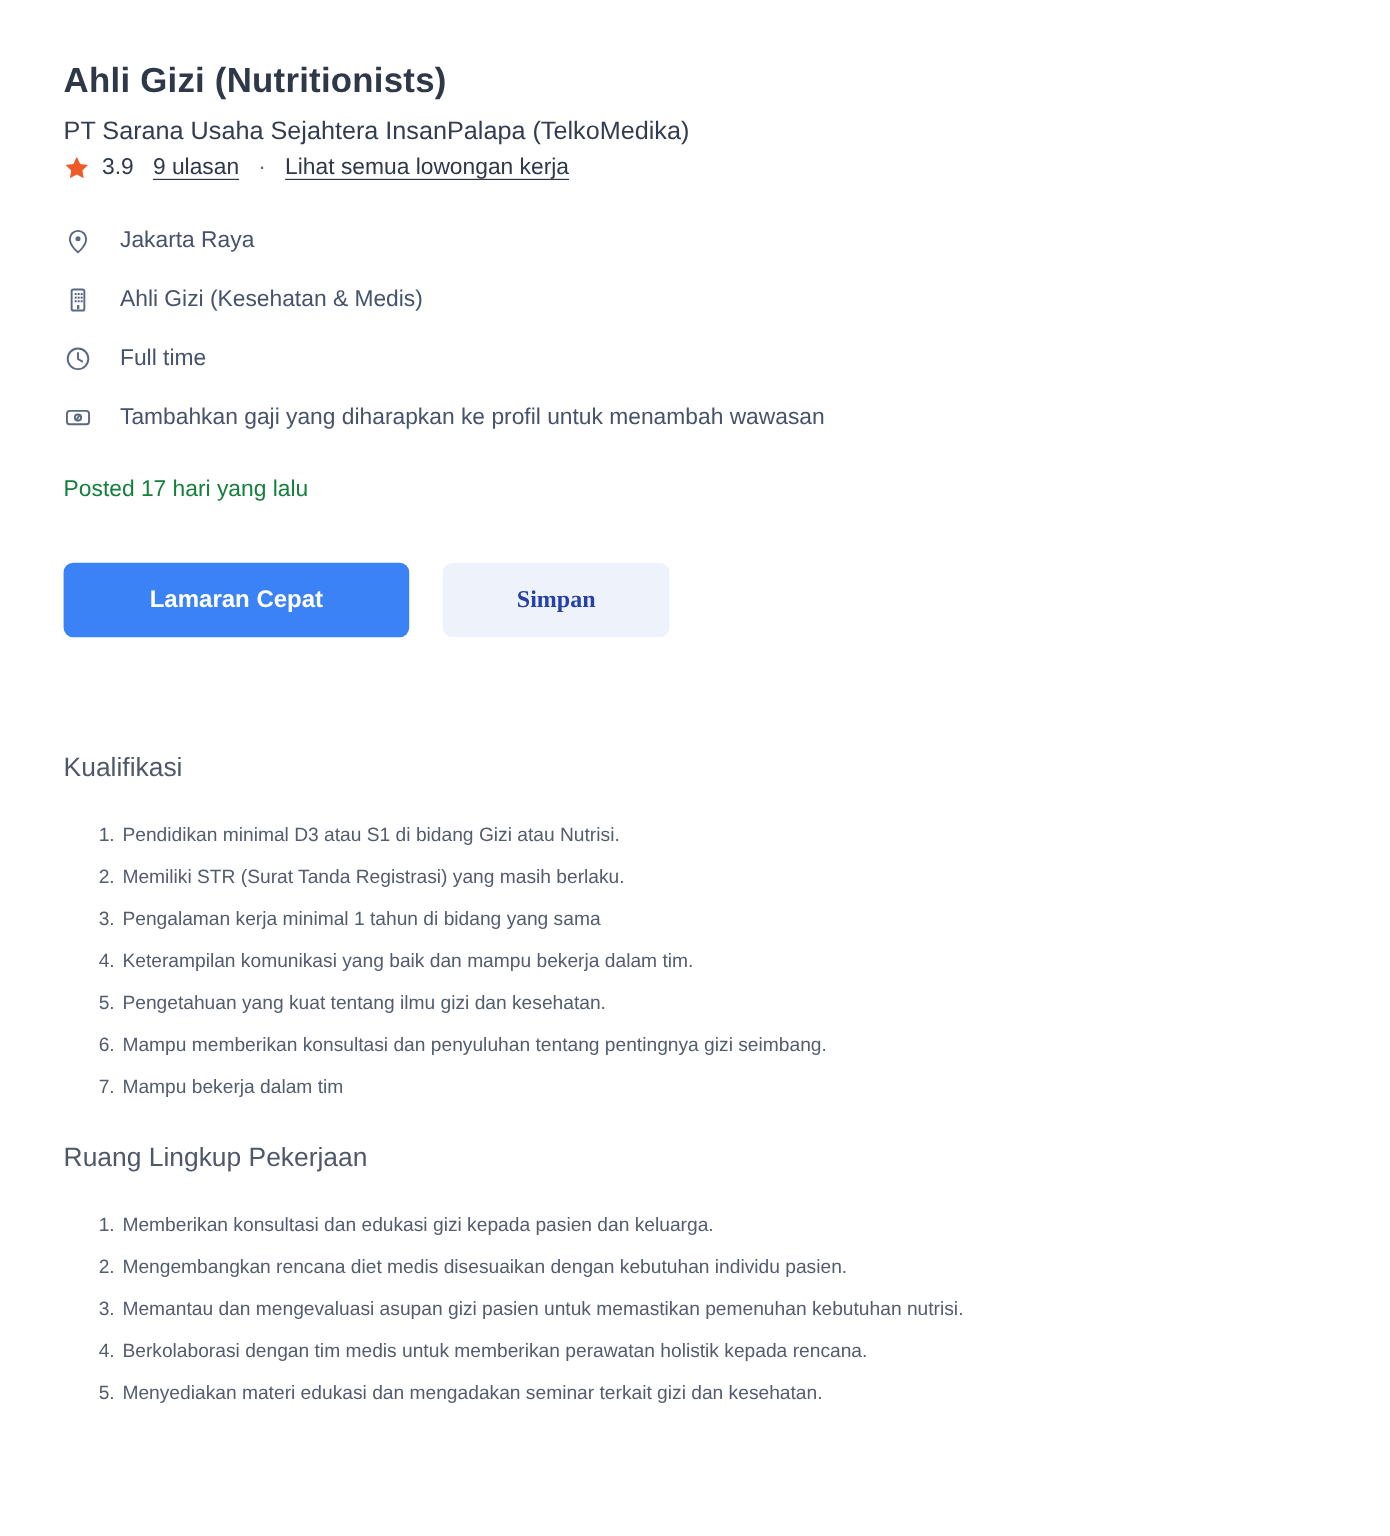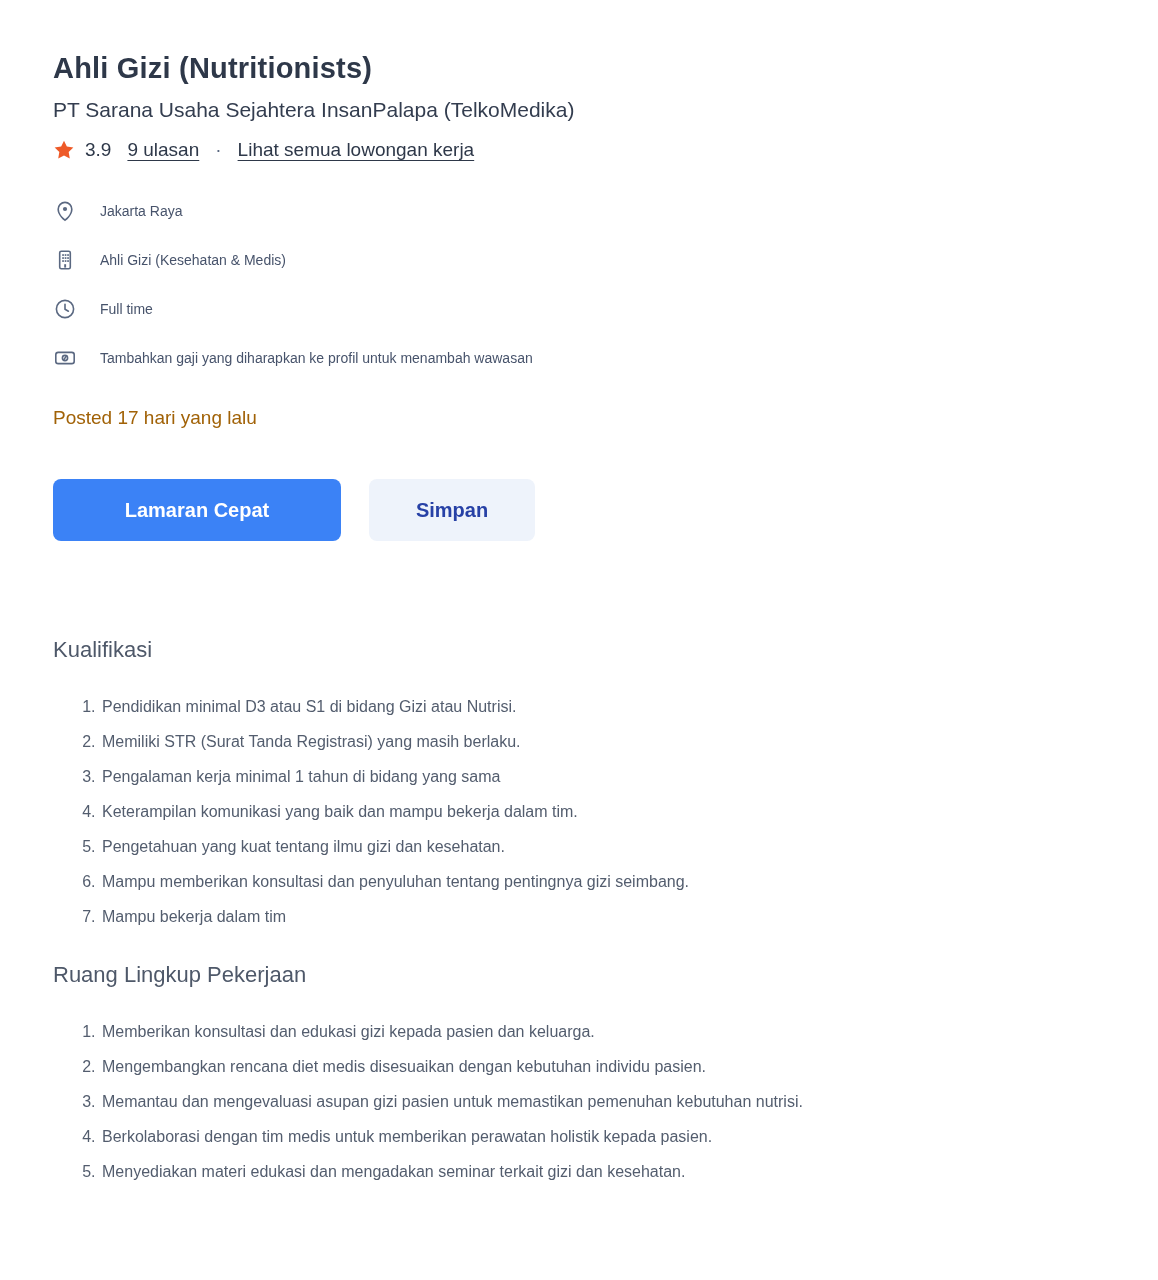--- a/index.html
+++ b/index.html
@@ -14,21 +14,21 @@
   .job-title {
     margin: 0 0 13px 0;
     font-size: 29px;
     font-weight: 700;
     color: #2E3849;
     letter-spacing: 0.2px;
   }
   .company {
     font-size: 21px;
     color: #333D4F;
-    margin-bottom: 17px;
+    margin-bottom: 7px;
   }
 
   .rating-row {
     display: flex;
     align-items: center;
     gap: 10px;
     font-size: 19px;
     color: #2E3849;
     margin-bottom: 36px;
     text-align: right;
@@ -43,47 +43,47 @@
   }
   .dot-sep { color: #5A6881; margin: 0 6px; }
 
   .details { margin-bottom: 36px; }
   .detail-row {
     display: flex;
     align-items: center;
     gap: 23px;
     margin-bottom: 22px;
     min-height: 27px;
-    font-size: 14px;
+    font-size: 19px;
     color: #47536B;
   }
   .detail-row:last-child { margin-bottom: 17px; }
   .detail-icon { width: 24px; height: 24px; flex: 0 0 24px; display: inline-block; }
 
   .posted {
     font-size: 19px;
-    color: #a16207;
+    color: #15803d;
     margin-bottom: 50px;
   }
 
   .actions { display: flex; gap: 28px; margin-bottom: 96px; }
   .btn {
     border: none;
     border-radius: 8px;
     height: 62px;
     font-family: "Liberation Sans", sans-serif;
     font-size: 20px;
     font-weight: 700;
     cursor: pointer;
     display: inline-flex;
     align-items: center;
     justify-content: center;
   }
   .btn-apply { width: 288px; background: #3b82f6; color: #ffffff; }
-  .btn-save  { width: 166px; background: #EEF3FB; color: #2741A6; }
+  .btn-save  { width: 189px; background: #EEF3FB; color: #2741A6; font-family: Liberation Serif, serif; }
 
   .section-heading {
     margin: 0;
     font-size: 22px;
     font-weight: 400;
     color: #4E5869;
   }
   ol.desc-list {
     margin: 26px 0 28px 0;
     padding-left: 47px;
@@ -189,19 +189,19 @@
       <li>Pengetahuan yang kuat tentang ilmu gizi dan kesehatan.</li>
       <li>Mampu memberikan konsultasi dan penyuluhan tentang pentingnya gizi seimbang.</li>
       <li>Mampu bekerja dalam tim</li>
     </ol>
 
     <h2 class="section-heading">Ruang Lingkup Pekerjaan</h2>
     <ol class="desc-list">
       <li>Memberikan konsultasi dan edukasi gizi kepada pasien dan keluarga.</li>
       <li>Mengembangkan rencana diet medis disesuaikan dengan kebutuhan individu pasien.</li>
       <li>Memantau dan mengevaluasi asupan gizi pasien untuk memastikan pemenuhan kebutuhan nutrisi.</li>
-      <li>Berkolaborasi dengan tim medis untuk memberikan perawatan holistik kepada pasien.</li>
+      <li>Berkolaborasi dengan tim medis untuk memberikan perawatan holistik kepada rencana.</li>
       <li>Menyediakan materi edukasi dan mengadakan seminar terkait gizi dan kesehatan.</li>
     </ol>
 
   </div>
 
 </div>
 
 </body></html>

